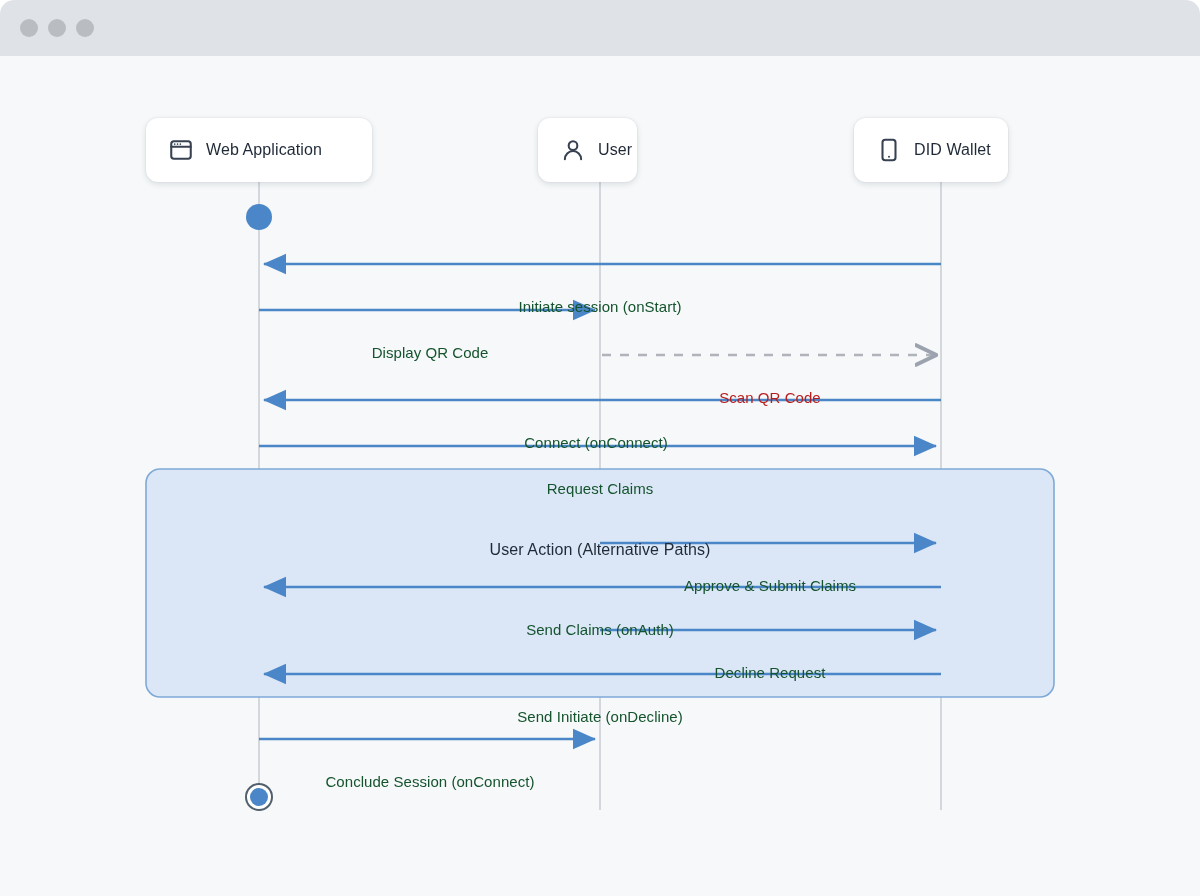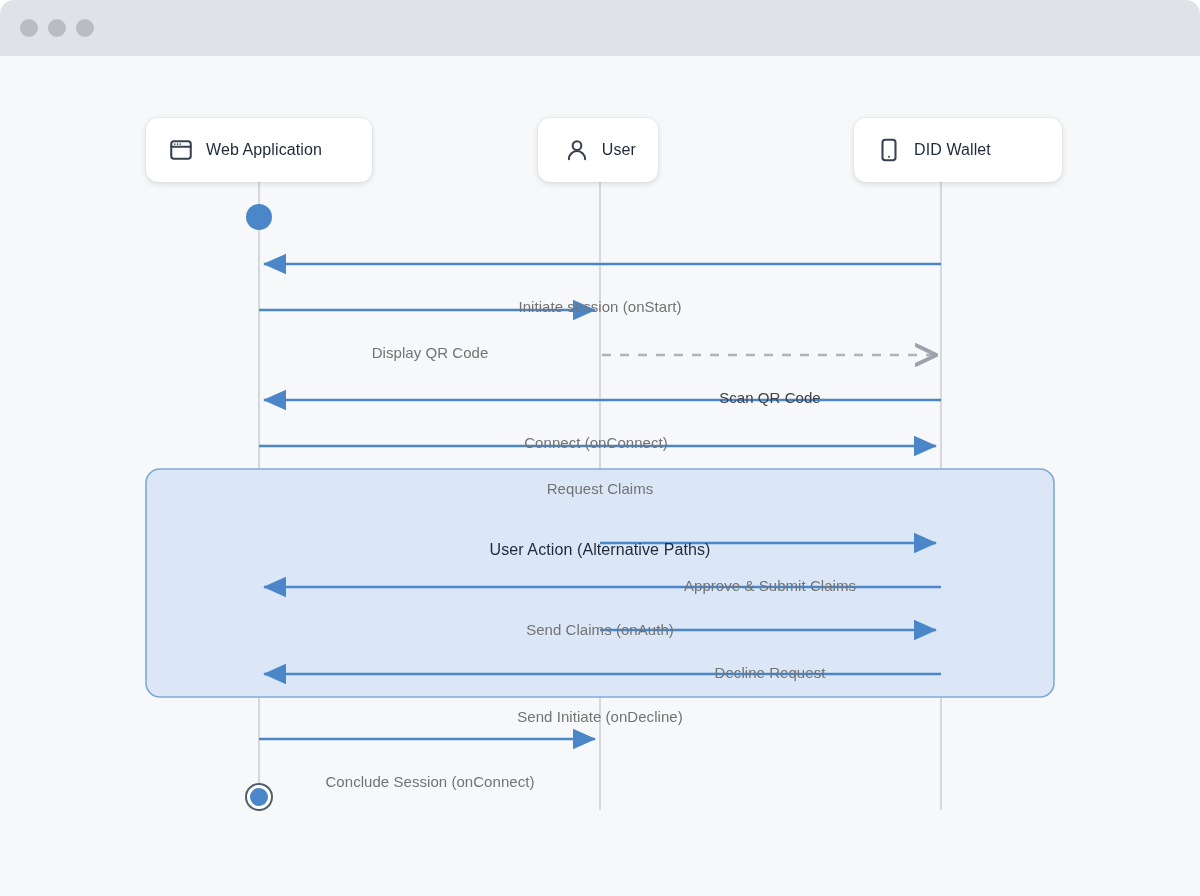--- a/index.html
+++ b/index.html
@@ -85,27 +85,27 @@
     font-size: 16px;
     color: #1f2937;
     white-space: nowrap;
     letter-spacing: 0.1px;
   }
 
   
   .msg-label {
     position: absolute;
     font-size: 15px;
-    color: #737373;
+    color: #14532d;
     white-space: nowrap;
     transform: translate(-50%, -100%);
     letter-spacing: 0.05px;
   }
   .msg-label.dashed-label {
-    color: #404040;
+    color: #b91c1c;
   }
 
   
   .frag-title {
     position: absolute;
     font-size: 16px;
     color: #1f2937;
     white-space: nowrap;
     transform: translate(-50%, 0);
     letter-spacing: 0.1px;
@@ -178,29 +178,29 @@
       <svg class="p-icon" viewBox="0 0 24 24" fill="none" stroke="currentColor" stroke-width="1.9" stroke-linecap="round" stroke-linejoin="round">
         <rect x="3" y="4" width="18" height="16" rx="2.5"></rect>
         <line x1="3" y1="9" x2="21" y2="9"></line>
         <circle cx="6.2" cy="6.6" r="0.75" fill="currentColor" stroke="none"></circle>
         <circle cx="8.8" cy="6.6" r="0.75" fill="currentColor" stroke="none"></circle>
         <circle cx="11.4" cy="6.6" r="0.75" fill="currentColor" stroke="none"></circle>
       </svg>
       <span class="p-label">Web Application</span>
     </div>
 
-    <div class="participant" style="left:538px; top:62px; width:120px;justify-content:flex-end;">
+    <div class="participant" style="left:538px; top:62px; width:99px;">
       <svg class="p-icon" viewBox="0 0 24 24" fill="none" stroke="currentColor" stroke-width="1.9" stroke-linecap="round" stroke-linejoin="round">
         <circle cx="12" cy="8" r="4"></circle>
         <path d="M4.5 20.5 a7.5 7.5 0 0 1 15 0"></path>
       </svg>
       <span class="p-label">User</span>
     </div>
 
-    <div class="participant" style="left:854px; top:62px; width:208px;">
+    <div class="participant" style="left:854px; top:62px; width:154px;">
       <svg class="p-icon" viewBox="0 0 24 24" fill="none" stroke="currentColor" stroke-width="1.9" stroke-linecap="round" stroke-linejoin="round">
         <rect x="6" y="2.5" width="12" height="19" rx="2.5"></rect>
         <circle cx="12" cy="18.3" r="0.9" fill="currentColor" stroke="none"></circle>
       </svg>
       <span class="p-label">DID Wallet</span>
     </div>
 
     <div class="frag-title" style="left:600px; top:485px;">User Action (Alternative Paths)</div>
 
     <div class="msg-label" style="left:600px; top:259px;">Initiate session (onStart)</div>

